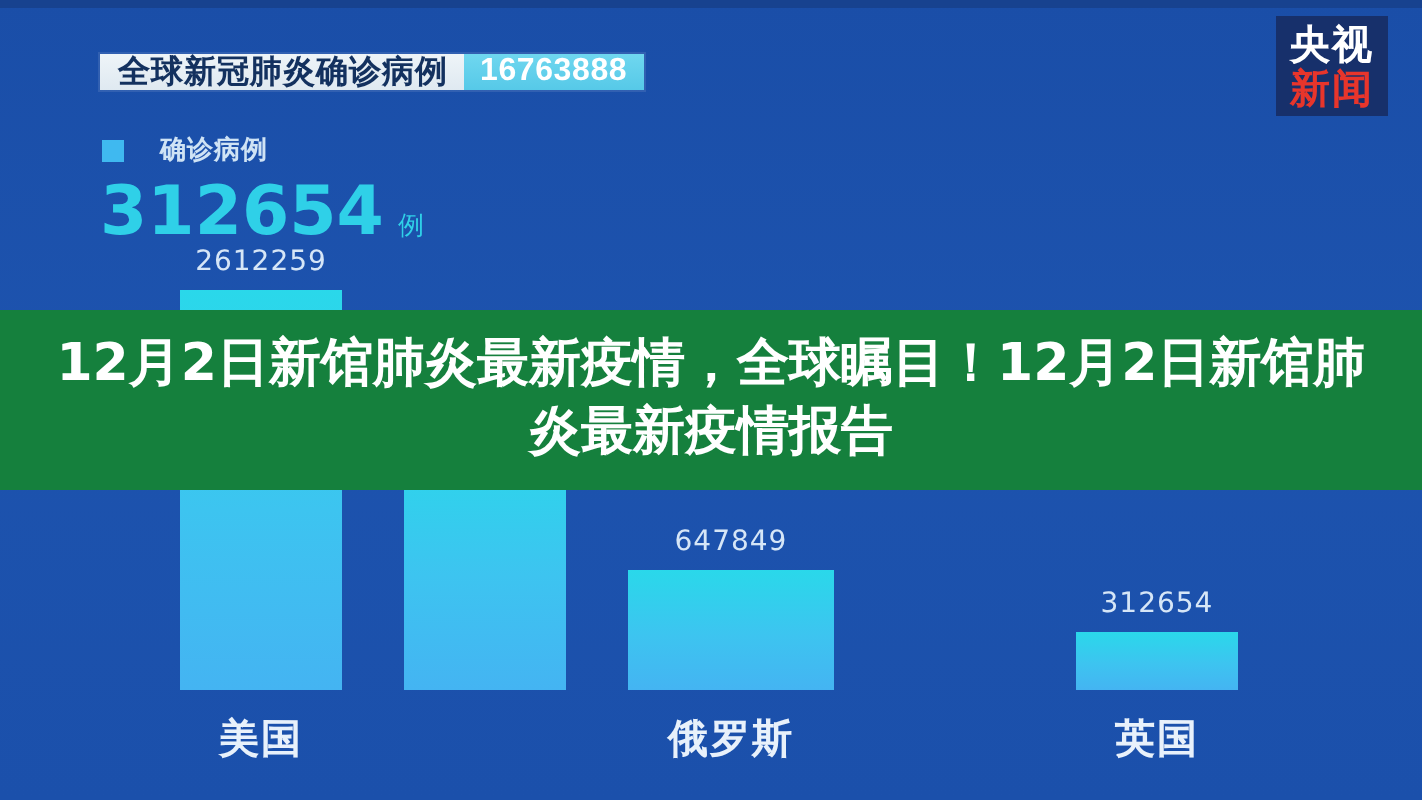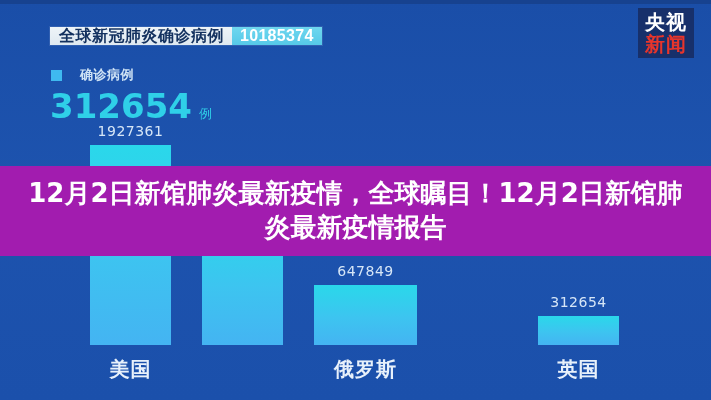--- a/index.html
+++ b/index.html
@@ -163,23 +163,23 @@
     font-size: 20px;
     font-weight: bold;
     font-family: Liberation Mono, monospace;
     letter-spacing: 1px;
     white-space: nowrap;
   }
 
   
   .overlay-band {
     position: absolute;
-    left: 0; top: 166px;
+    left: 0; top: 155px;
     width: 711px; height: 90px;
-    background: #a21caf;
+    background: #15803d;
     display: flex;
     align-items: center;
     justify-content: center;
   }
   .overlay-text {
     color: #ffffff;
     font-size: 26px;
     font-weight: bold;
     line-height: 1.30;
     text-align: center;
@@ -192,42 +192,42 @@
 <body>
 
 <div id="screen">
 
   <div class="bg-base"></div>
   <div class="bg-topline"></div>
 
   <div class="chart" id="chart-root">
       <div class="bar-group" style="left: 90px; width: 81px; height: 200px;">
         <div class="bar" style="height: 200px;"></div>
-        <div class="bar-value" style="top: -22px;">1927361</div>
+        <div class="bar-value" style="top: -22px;">2612259</div>
         <div class="bar-label">美国</div>
       </div>
       <div class="bar-group" style="left: 202px; width: 81px; height: 127px;">
         <div class="bar" style="height: 127px;"></div>
         <div class="bar-value" style="top: -22px;">1368195</div>
       </div>
       <div class="bar-group" style="left: 314px; width: 103px; height: 60px;">
         <div class="bar" style="height: 60px;"></div>
         <div class="bar-value" style="top: -22px;">647849</div>
         <div class="bar-label">俄罗斯</div>
       </div>
       <div class="bar-group" style="left: 538px; width: 81px; height: 29px;">
         <div class="bar" style="height: 29px;"></div>
         <div class="bar-value" style="top: -22px;">312654</div>
         <div class="bar-label">英国</div>
       </div>
     </div>
 
   <div class="header-pill">
     <div class="title-part">全球新冠肺炎确诊病例</div>
-    <div class="count-part">10185374</div>
+    <div class="count-part">16763888</div>
   </div>
 
   <div class="legend">
     <span class="legend-swatch"></span>
     <span class="legend-label">确诊病例</span>
   </div>
 
   <div class="big-stat">
     <span class="num">312654</span>
     <span class="unit">例</span>

